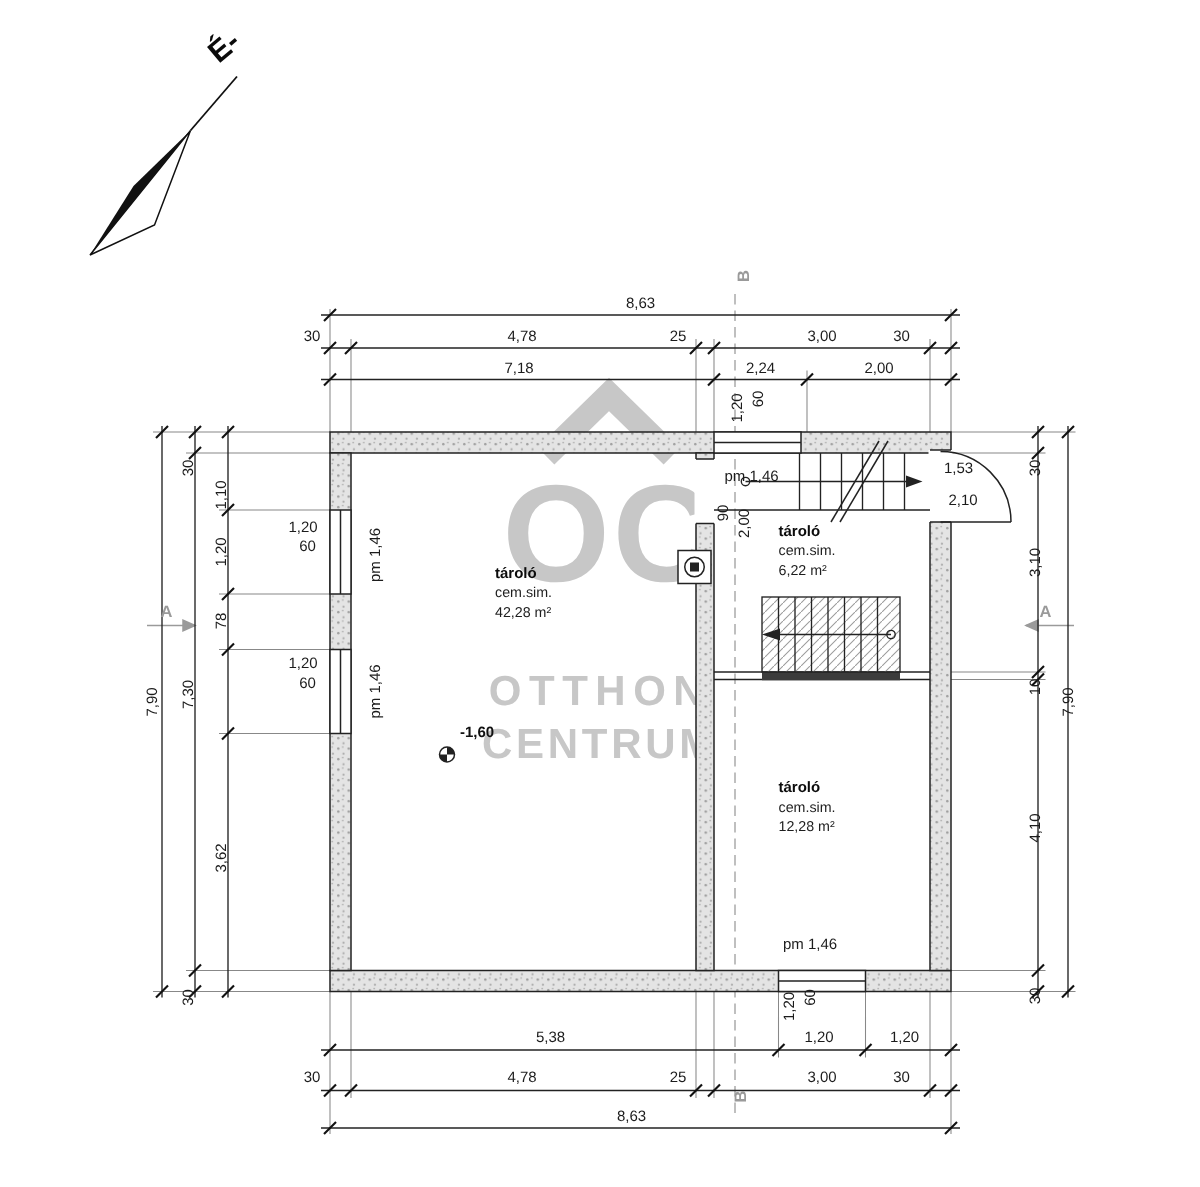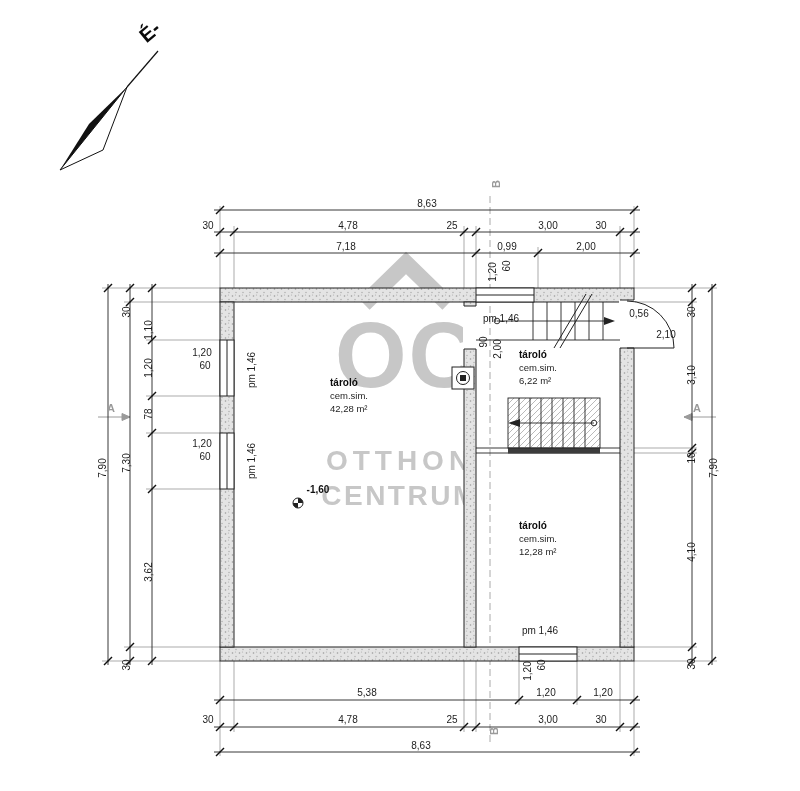--- a/index.html
+++ b/index.html
@@ -242,30 +242,30 @@
 </svg>
 
 <div id="annotations">
       <span class="ann dim" style="left: 427px; top: 203px; transform: translate(-50%, -50%);">8,63</span>
       <span class="ann dim" style="left: 208px; top: 225px; transform: translate(-50%, -50%);">30</span>
       <span class="ann dim" style="left: 348px; top: 225px; transform: translate(-50%, -50%);">4,78</span>
       <span class="ann dim" style="left: 452px; top: 225px; transform: translate(-50%, -50%);">25</span>
       <span class="ann dim" style="left: 548px; top: 225px; transform: translate(-50%, -50%);">3,00</span>
       <span class="ann dim" style="left: 601px; top: 225px; transform: translate(-50%, -50%);">30</span>
       <span class="ann dim" style="left: 346px; top: 246px; transform: translate(-50%, -50%);">7,18</span>
-      <span class="ann dim" style="left: 507px; top: 246px; transform: translate(-50%, -50%);">0,99</span>
+      <span class="ann dim" style="left: 507px; top: 246px; transform: translate(-50%, -50%);">2,24</span>
       <span class="ann dim" style="left: 586px; top: 246px; transform: translate(-50%, -50%);">2,00</span>
       <span class="ann section" style="left: 496px; top: 184px; transform: translate(-50%, -50%) rotate(-90deg);">B</span>
       <span class="ann dim" style="left: 492px; top: 272px; transform: translate(-50%, -50%) rotate(-90deg);">1,20</span>
       <span class="ann dim" style="left: 506px; top: 266px; transform: translate(-50%, -50%) rotate(-90deg);">60</span>
       <span class="ann dim" style="left: 501px; top: 318px; transform: translate(-50%, -50%);">pm 1,46</span>
       <span class="ann dim" style="left: 483px; top: 342px; transform: translate(-50%, -50%) rotate(-90deg);">90</span>
       <span class="ann dim" style="left: 497px; top: 349px; transform: translate(-50%, -50%) rotate(-90deg);">2,00</span>
-      <span class="ann dim" style="left: 639px; top: 313px; transform: translate(-50%, -50%);">0,56</span>
-      <span class="ann dim" style="left: 642px; top: 334px; transform: translate(-50%, -50%); margin-left: 24px;">2,10</span>
+      <span class="ann dim" style="left: 639px; top: 313px; transform: translate(-50%, -50%);">1,53</span>
+      <span class="ann dim" style="left: 642px; top: 334px; transform: translate(-50%, -50%);">2,10</span>
       <span class="ann dim" style="left: 126px; top: 312px; transform: translate(-50%, -50%) rotate(-90deg);">30</span>
       <span class="ann dim" style="left: 148px; top: 330px; transform: translate(-50%, -50%) rotate(-90deg);">1,10</span>
       <span class="ann dim" style="left: 148px; top: 368px; transform: translate(-50%, -50%) rotate(-90deg);">1,20</span>
       <span class="ann dim" style="left: 148px; top: 414px; transform: translate(-50%, -50%) rotate(-90deg);">78</span>
       <span class="ann dim" style="left: 126px; top: 463px; transform: translate(-50%, -50%) rotate(-90deg);">7,30</span>
       <span class="ann dim" style="left: 148px; top: 572px; transform: translate(-50%, -50%) rotate(-90deg);">3,62</span>
       <span class="ann dim" style="left: 126px; top: 665px; transform: translate(-50%, -50%) rotate(-90deg);">30</span>
       <span class="ann dim" style="left: 102px; top: 468px; transform: translate(-50%, -50%) rotate(-90deg);">7,90</span>
       <span class="ann section" style="left: 111px; top: 408px; transform: translate(-50%, -50%);">A</span>
       <span class="ann dim" style="left: 202px; top: 352px; transform: translate(-50%, -50%);">1,20</span>

